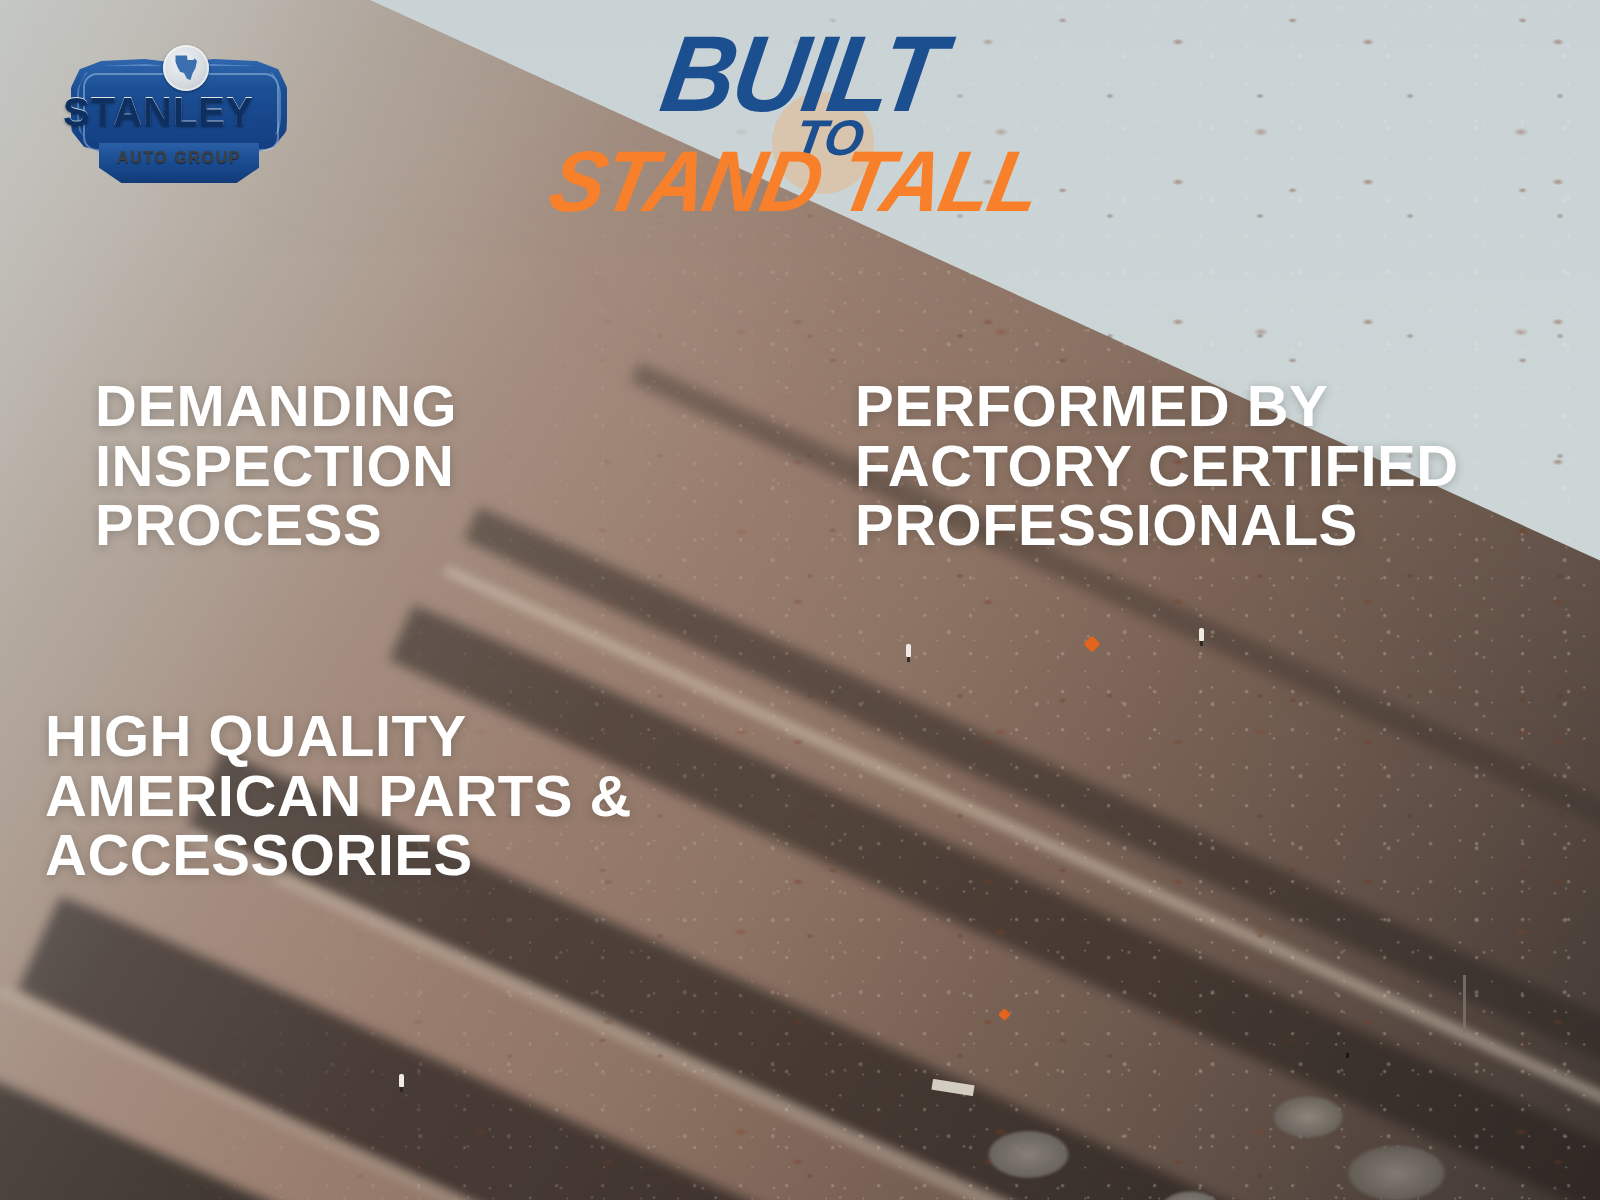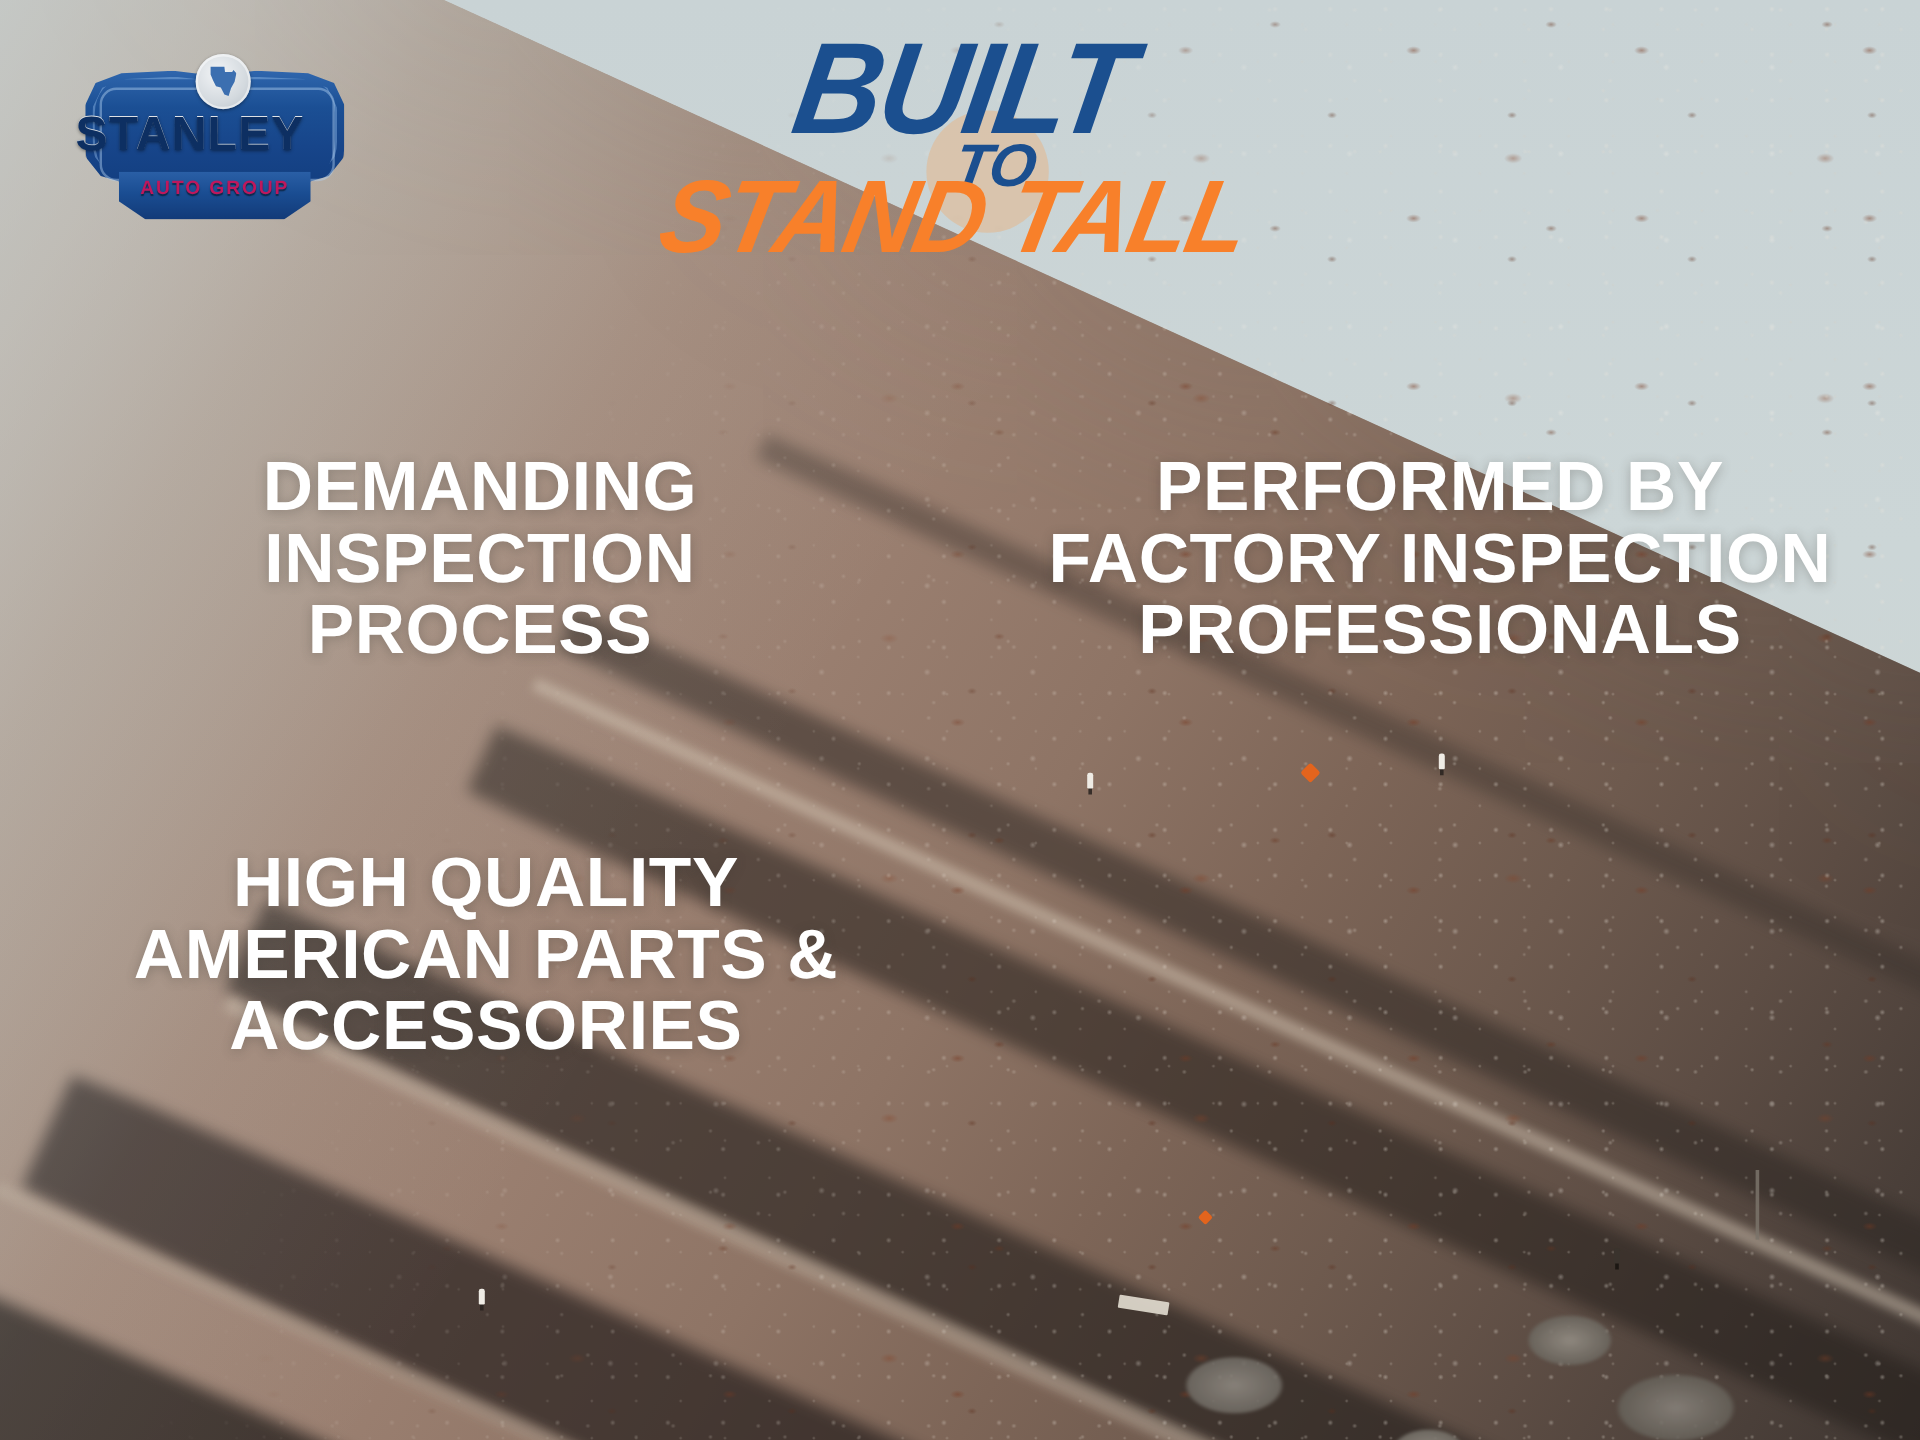--- a/index.html
+++ b/index.html
@@ -275,21 +275,21 @@
   }
   .sl-banner-text {
     position: absolute;
     left: 36px;
     top: 104px;
     width: 160px;
     text-align: center;
     font-size: 16px;
     font-weight: 700;
     letter-spacing: 1.6px;
-    color: #be185d;
+    color: #404040;
     text-shadow: 0 1px 1px rgba(0,0,0,.5);
   }
 
   
   .btst {
     position: absolute;
     left: 560px;
     top: 14px;
     width: 560px;
     height: 215px;
@@ -346,21 +346,20 @@
     white-space: nowrap;
   }
 
   
   .feature {
     position: absolute;
     color: #ffffff;
     font-weight: 700;
     font-size: 58px;
     line-height: 1.03;
-    text-align: center;
     letter-spacing: .5px;
     text-shadow: 0 2px 10px rgba(60,55,50,.30);
     white-space: pre-line;
   }
   #feature-inspection   { left: 95px;  top: 376px; width: 610px; }
   #feature-professionals{ left: 855px; top: 376px; width: 690px; }
   #feature-parts        { left: 45px;  top: 706px; width: 720px; }
   #feature-excellence   { left: 880px; top: 706px; width: 680px; }
 </style>
 </head>
@@ -414,21 +413,21 @@
     <div class="btst-built">BUILT</div>
     <div class="btst-to">TO</div>
     <div class="btst-stand">STAND TALL</div>
   </div>
 
   <div class="feature" id="feature-inspection">DEMANDING
 INSPECTION
 PROCESS</div>
 
   <div class="feature" id="feature-professionals">PERFORMED BY
-FACTORY INSPECTION
+FACTORY CERTIFIED
 PROFESSIONALS</div>
 
   <div class="feature" id="feature-parts">HIGH QUALITY
 AMERICAN PARTS &amp;
 ACCESSORIES</div>
 
 
 </div>
 
 </body></html>

